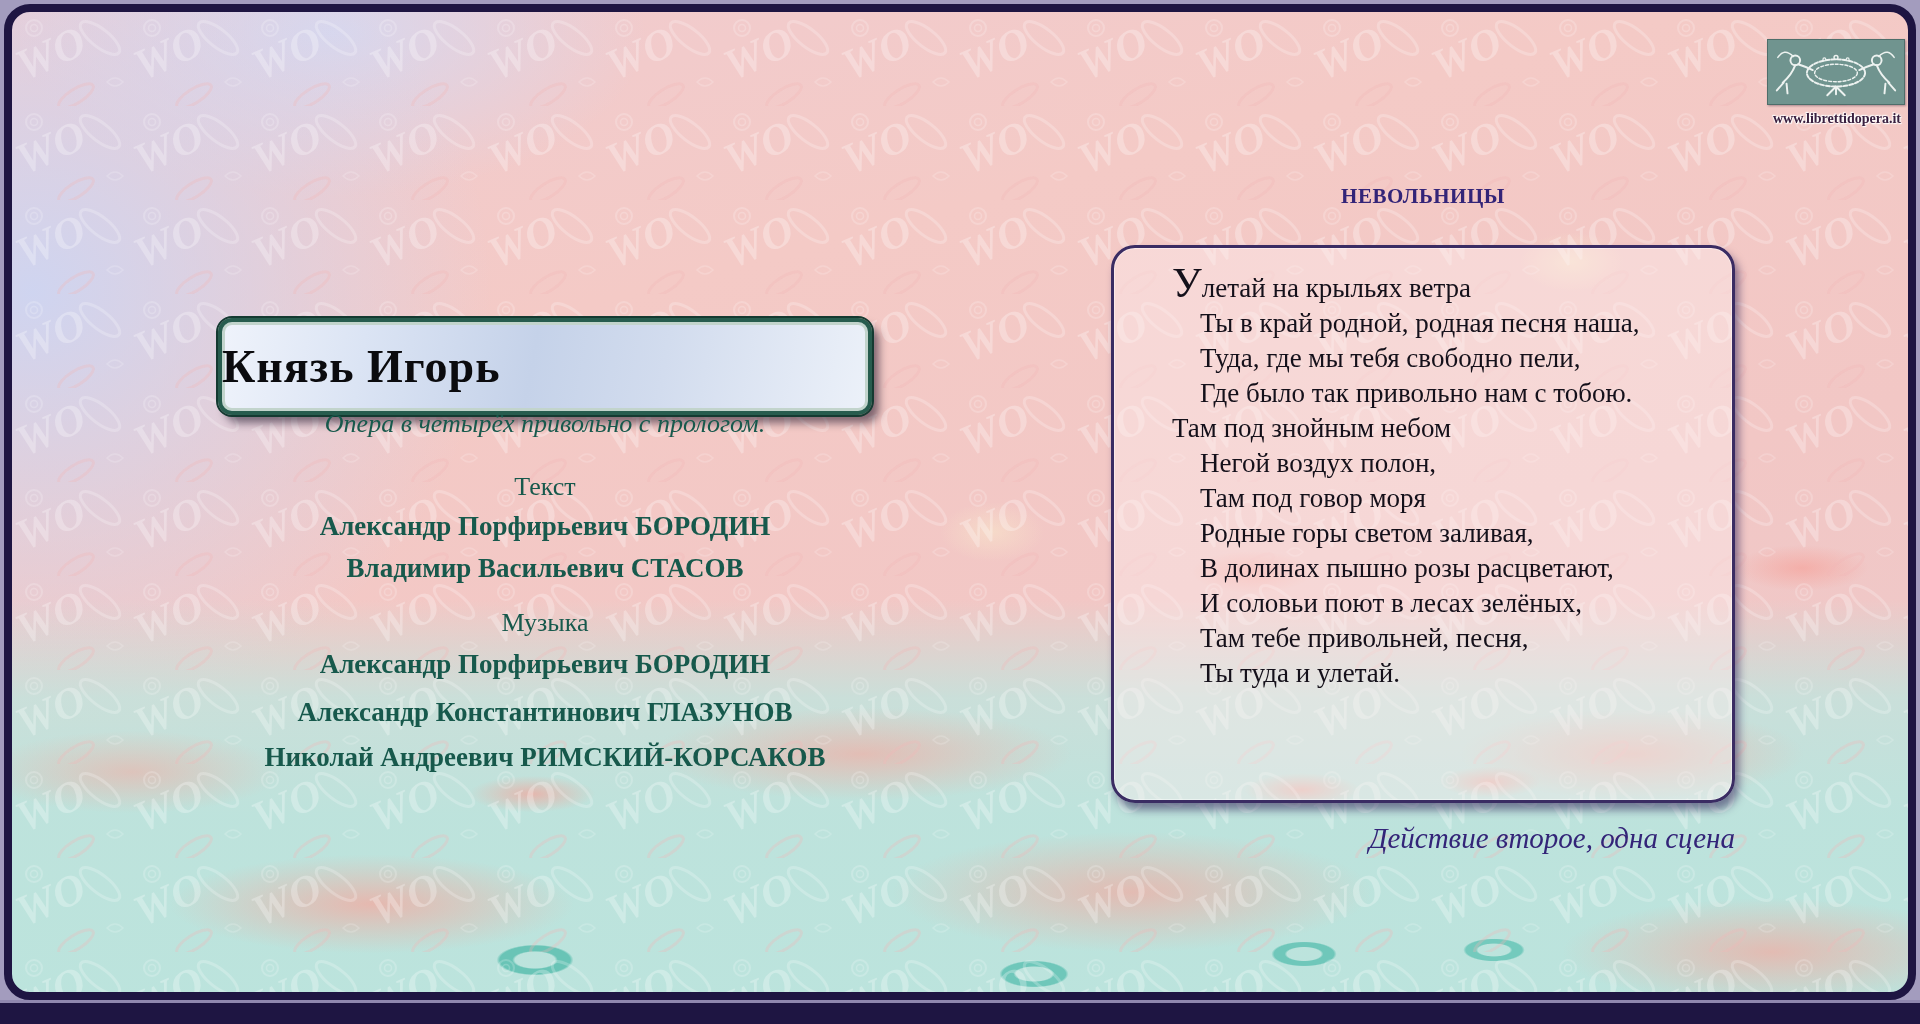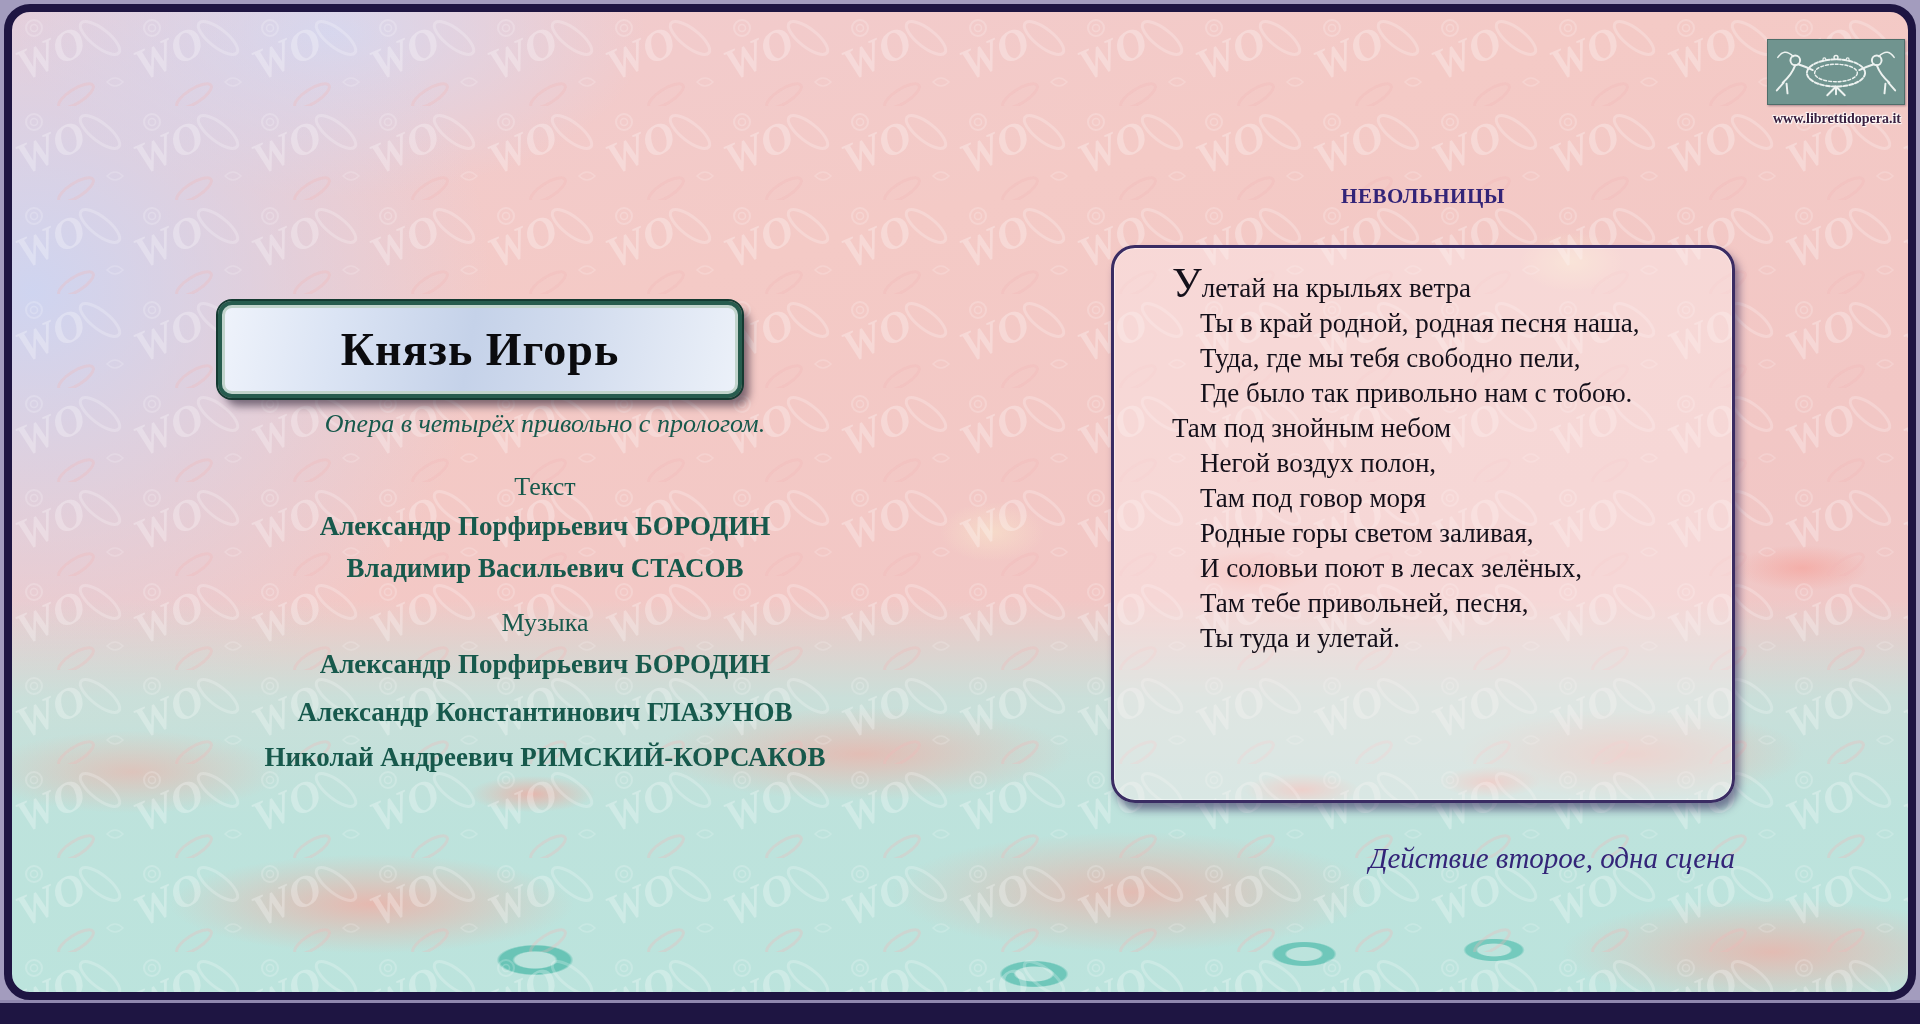--- a/index.html
+++ b/index.html
@@ -47,25 +47,25 @@
 
   
   .logo-link{position:absolute;left:1740px;top:20px;width:170px;height:104px;cursor:pointer;}
   .logo-box{position:absolute;left:15px;top:7px;width:138px;height:66px;background:var(--logo-bg,#70948f);
     border:1px solid #4e6e6a;box-shadow:1px 1px 2px rgba(60,40,60,.4);}
   .logo-url{position:absolute;left:0;top:79px;width:170px;text-align:center;
     font-size:14px;font-weight:bold;color:#3a2040;
     text-shadow:0 0 2px #fff,0 0 3px #fff,1px 1px 1px #fff,-1px -1px 1px #fff;}
 
   
-  .title-box{position:absolute;left:206px;top:289px;width:524px;height:97px;
+  .title-box{position:absolute;left:206px;top:306px;width:654px;height:97px;
     border:4px solid #275c4e;outline:2px solid #143a31;border-radius:14px;
     background:linear-gradient(100deg,#eff3fb 0%,#dbe4f4 22%,#c5d2e9 48%,#d2dcee 68%,#ecf1f9 100%);
     box-shadow:inset 0 0 0 3px #c2d4cc, 7px 8px 9px rgba(30,18,40,.55);
-    display:flex;align-items:center;justify-content:center;}
+    display:flex;align-items:center;}
   .title-text{font-size:46px;font-weight:bold;color:#0b0b0e;letter-spacing:1px;}
   .subtitle{position:absolute;left:206px;top:397px;width:654px;text-align:center;
     font-style:italic;font-size:26px;color:var(--teal-text,#1a5c50);}
   .credit-label{position:absolute;left:206px;width:654px;text-align:center;
     font-size:26px;color:var(--teal-text,#1a5c50);}
   .credit-name{position:absolute;left:106px;width:854px;text-align:center;
     font-size:27px;font-weight:bold;color:var(--teal-text,#17594c);}
   .t-label{top:460px;} .t-n1{top:499px;} .t-n2{top:541px;}
   .m-label{top:596px;} .m-n1{top:637px;} .m-n2{top:685px;} .m-n3{top:730px;}
 
@@ -75,21 +75,21 @@
   .poem-box{position:absolute;left:1099px;top:233px;width:624px;height:558px;
     border:3px solid #3a2c63;border-radius:24px;
     background:rgba(252,238,239,.42);
     box-shadow:inset 0 0 0 1px rgba(255,255,255,.45), 4px 7px 9px rgba(48,34,88,.55);
     padding:20px 0 0 0;}
   .poem-line{font-size:27px;line-height:35px;color:#14101a;white-space:nowrap;}
   .poem-line.stanza{padding-left:58px;}
   .poem-line.indent{padding-left:86px;}
   .dropcap{font-size:42px;line-height:30px;}
   .aria-caption{position:absolute;left:1099px;top:810px;width:624px;text-align:right;
-    font-style:italic;font-size:29px;color:var(--indigo-text,#352685);margin-top:20px;}
+    font-style:italic;font-size:29px;color:var(--indigo-text,#352685);}
 </style>
 </head>
 <body>
 
 <div class="bottom-bar"></div>
 
 <div class="page">
 
   <svg class="watermark" xmlns="http://www.w3.org/2000/svg">
     <defs>
@@ -158,20 +158,21 @@
     <div class="poem-box">
       <div>
           <div class="poem-line stanza"><span class="dropcap">У</span>летай на крыльях ветра</div>
           <div class="poem-line indent">Ты в край родной, родная песня наша,</div>
           <div class="poem-line indent">Туда, где мы тебя свободно пели,</div>
           <div class="poem-line indent">Где было так привольно нам с тобою.</div>
           <div class="poem-line stanza">Там под знойным небом</div>
           <div class="poem-line indent">Негой воздух полон,</div>
           <div class="poem-line indent">Там под говор моря</div>
           <div class="poem-line indent">Родные горы светом заливая,</div>
+          <div class="poem-line indent">В долинах пышно розы расцветают,</div>
           <div class="poem-line indent">И соловьи поют в лесах зелёных,</div>
           <div class="poem-line indent">Там тебе привольней, песня,</div>
           <div class="poem-line indent">Ты туда и улетай.</div>
         </div>
     </div>
 
     <div class="aria-caption">Действие второе, одна сцена</div>
 
   </div>
 </div>

